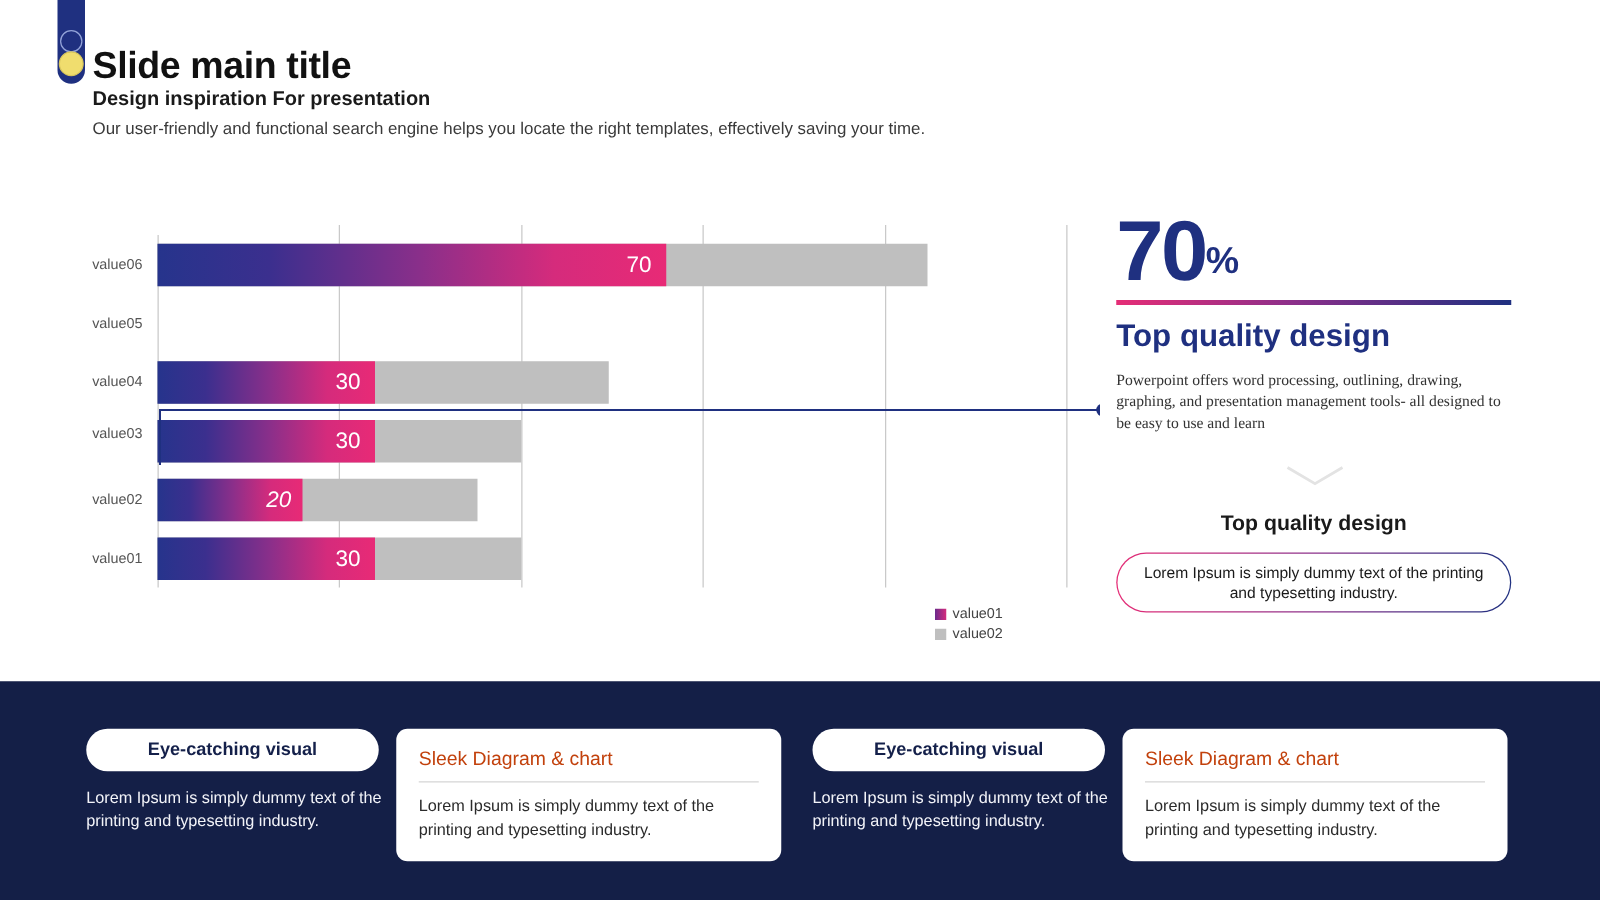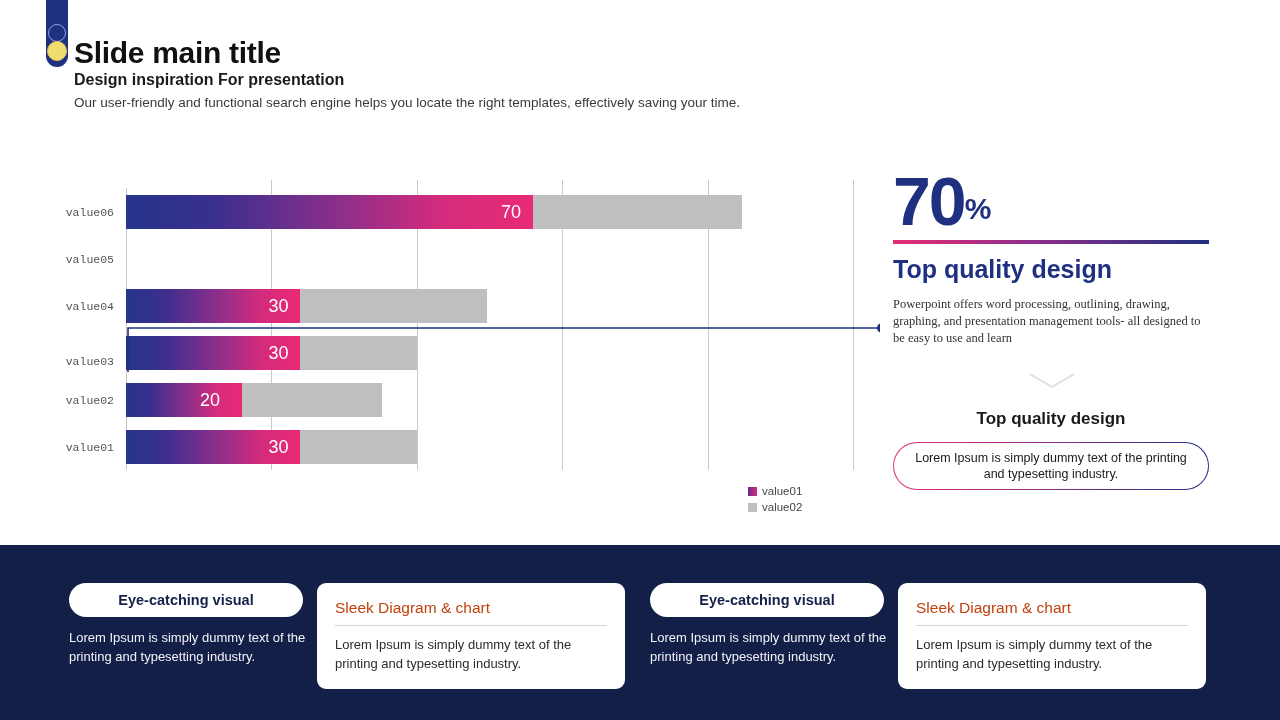--- a/index.html
+++ b/index.html
@@ -65,21 +65,21 @@
   .bar-grad{
     position:absolute; left:0; top:0; height:100%;
     background:linear-gradient(90deg,#26348c 0%,#3b2f8e 22%,#8b2f8a 52%,#d52b7c 78%,#e82a76 100%);
   }
   .bar-val{
     position:absolute; top:50%; transform:translateY(-50%);
     font-size:18px; color:#ffffff;
   }
   .cat-label{
     position:absolute; right:0; top:50%; transform:translateY(-50%);
-    font-size:11.5px; color:#555555; white-space:nowrap;font-family:Liberation Mono, monospace;
+    font-size:11.5px; color:#555555; white-space:nowrap;
   }
   .cat-wrap{
     position:absolute; left:0; width:114px; height:34px;
   }
 
   
   .connector{ position:absolute; left:0; top:0; width:880px; height:390px; pointer-events:none;}
 
   
   .legend{
@@ -180,40 +180,40 @@
           <div class="bar-val" style="left: 142.48px;">30</div>
         </div>
         <div class="row" style="top: 147.5px;">
           <div class="bar-gray" style="width: 290.8px;"></div>
           <div class="bar-grad" style="width: 174.48px;"></div>
           <div class="bar-val" style="left: 142.48px;">30</div>
         </div>
         <div class="row" style="top: 194.5px;">
           <div class="bar-gray" style="width: 255.904px;"></div>
           <div class="bar-grad" style="width: 116.32px;"></div>
-          <div class="bar-val" style="left: 74px;">20</div>
+          <div class="bar-val" style="left: 87px; font-style: italic;">20</div>
         </div>
         <div class="row" style="top: 241.5px;">
           <div class="bar-gray" style="width: 290.8px;"></div>
           <div class="bar-grad" style="width: 174.48px;"></div>
           <div class="bar-val" style="left: 142.48px;">30</div>
         </div>
       </div>
     </div>
   <div id="cats">
       <div class="cat-wrap" style="top: 44.5px;">
         <span class="cat-label">value06</span>
       </div>
       <div class="cat-wrap" style="top: 91.5px;">
         <span class="cat-label">value05</span>
       </div>
       <div class="cat-wrap" style="top: 138.5px;">
         <span class="cat-label">value04</span>
       </div>
-      <div class="cat-wrap" style="top: 194px;">
+      <div class="cat-wrap" style="top: 180px;">
         <span class="cat-label">value03</span>
       </div>
       <div class="cat-wrap" style="top: 232.5px;">
         <span class="cat-label">value02</span>
       </div>
       <div class="cat-wrap" style="top: 279.5px;">
         <span class="cat-label">value01</span>
       </div>
     </div>
   <svg class="connector">

